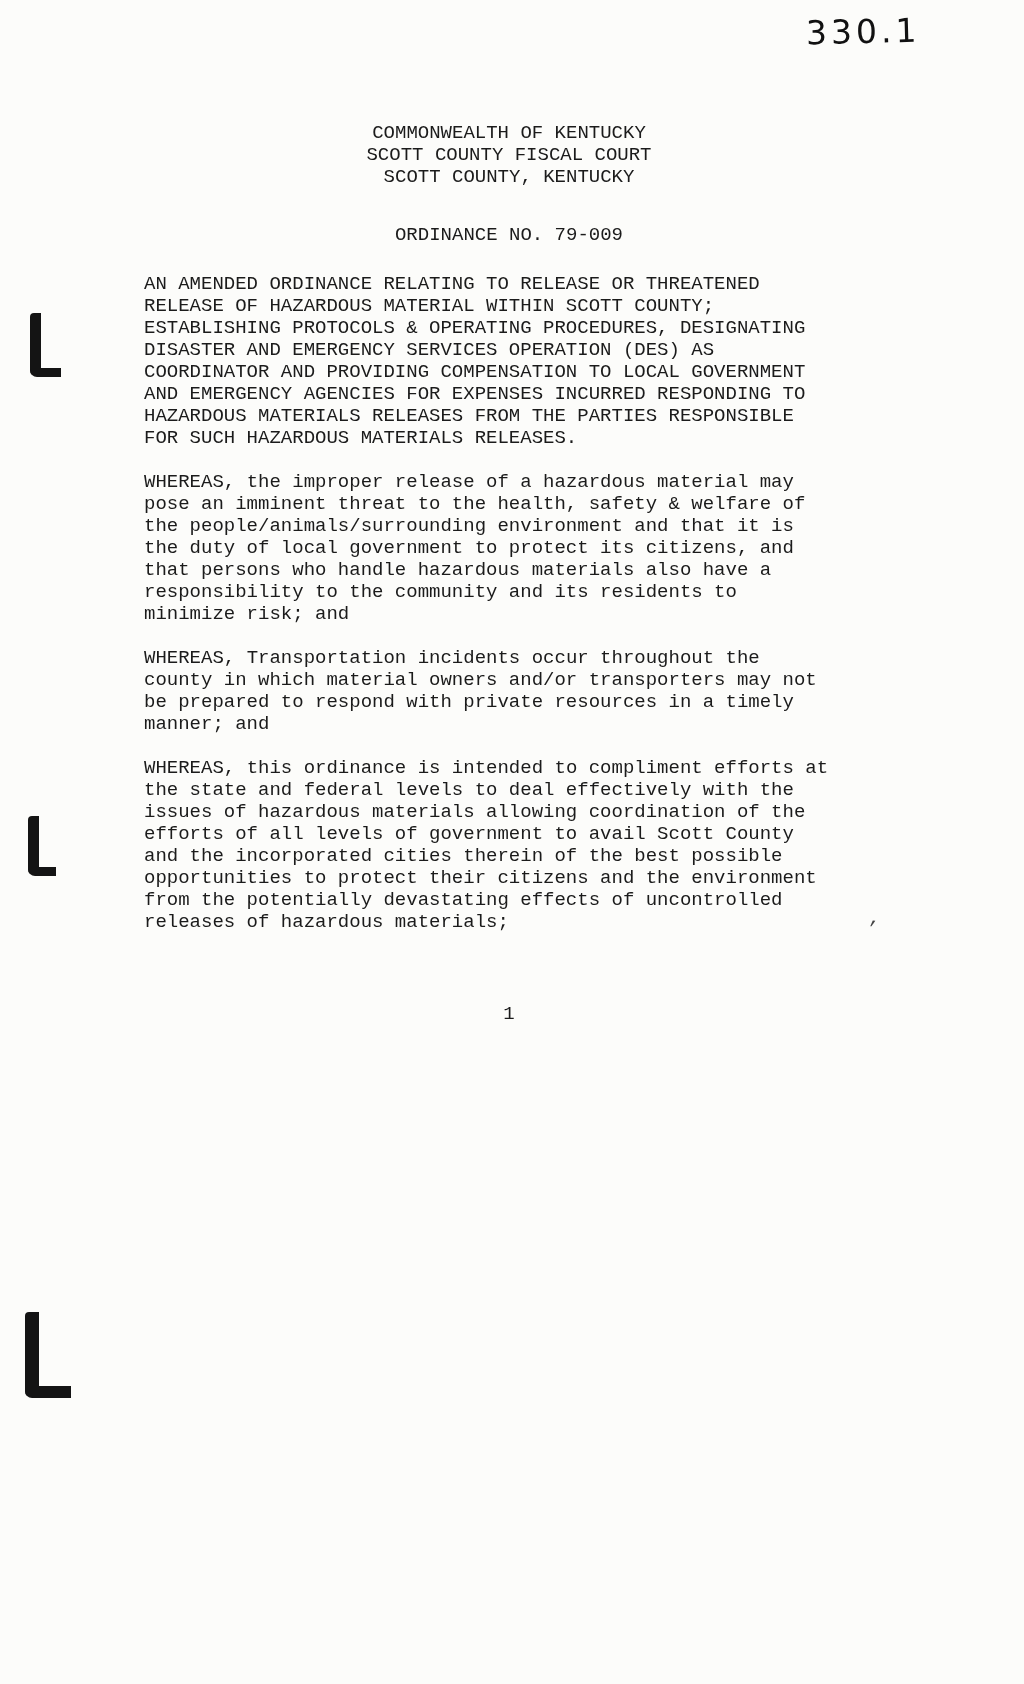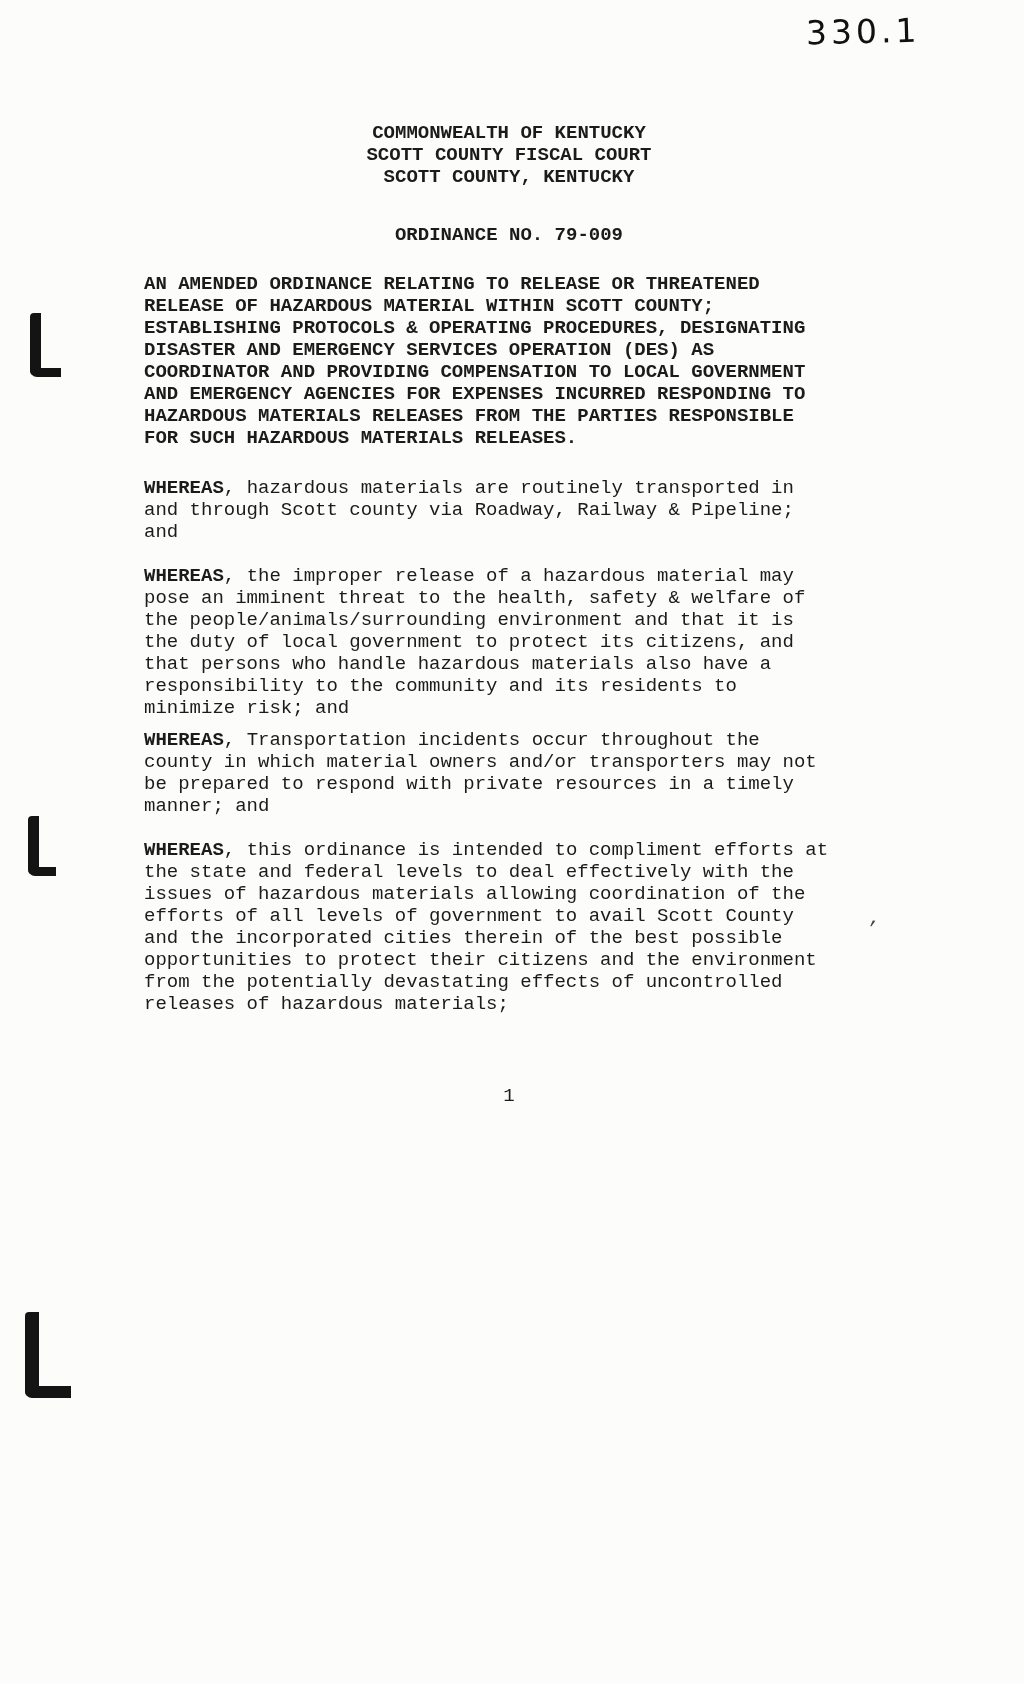--- a/index.html
+++ b/index.html
@@ -16,31 +16,31 @@
   
   .doc-column {
     position: absolute;
     left: 144px;
     top: 122px;
     width: 730px;
     font-size: 19px;
     line-height: 22px;
   }
   .centered { text-align: center; }
-  .bold { font-weight: bold; }
+  .bold { font-weight: normal; }
   .prewrap { white-space: pre-wrap; }
 
   .court-header { white-space: pre-line; }
   .ordinance-no { margin-top: 36px; }
   .title-block  { margin-top: 27px; }
 
   .para { margin: 0; white-space: pre-wrap; }
   .mt28 { margin-top: 28px; }
   .mt22 { margin-top: 22px; }
-  .mt18 { margin-top: 10px; }
+  .mt18 { margin-top: 22px; }
   .page-number { margin-top: 70px; }
 
   
   .annotation {
     position: absolute;
     left: 806px;
     top: 12px;
     font-family: "DejaVu Sans", sans-serif;
     font-size: 33px;
     letter-spacing: 4px;
@@ -90,23 +90,20 @@
 
   <div class="title-block bold prewrap">AN AMENDED ORDINANCE RELATING TO RELEASE OR THREATENED
 RELEASE OF HAZARDOUS MATERIAL WITHIN SCOTT COUNTY;
 ESTABLISHING PROTOCOLS &amp; OPERATING PROCEDURES, DESIGNATING
 DISASTER AND EMERGENCY SERVICES OPERATION (DES) AS
 COORDINATOR AND PROVIDING COMPENSATION TO LOCAL GOVERNMENT
 AND EMERGENCY AGENCIES FOR EXPENSES INCURRED RESPONDING TO
 HAZARDOUS MATERIALS RELEASES FROM THE PARTIES RESPONSIBLE
 FOR SUCH HAZARDOUS MATERIALS RELEASES.</div>
 
-  <p class="para mt28"><span class="bold">WHEREAS</span><span>, hazardous materials are routinely transported in
-and through Scott county via Roadway, Railway &amp; Pipeline;
-and</span></p>
 
 
   <p class="para mt22"><span class="bold">WHEREAS</span><span>, the improper release of a hazardous material may
 pose an imminent threat to the health, safety &amp; welfare of
 the people/animals/surrounding environment and that it is
 the duty of local government to protect its citizens, and
 that persons who handle hazardous materials also have a
 responsibility to the community and its residents to
 minimize risk; and</span></p>
 

